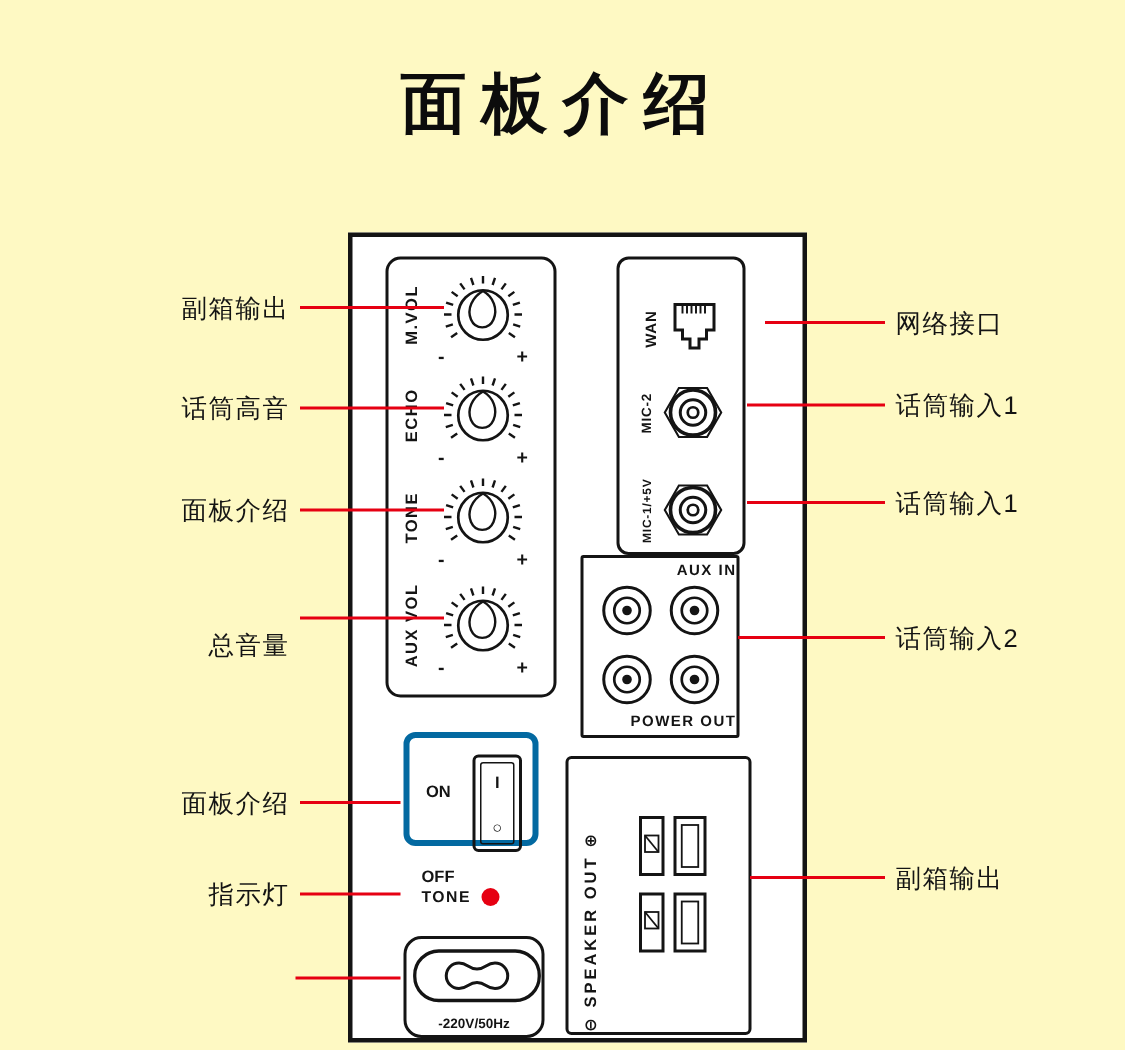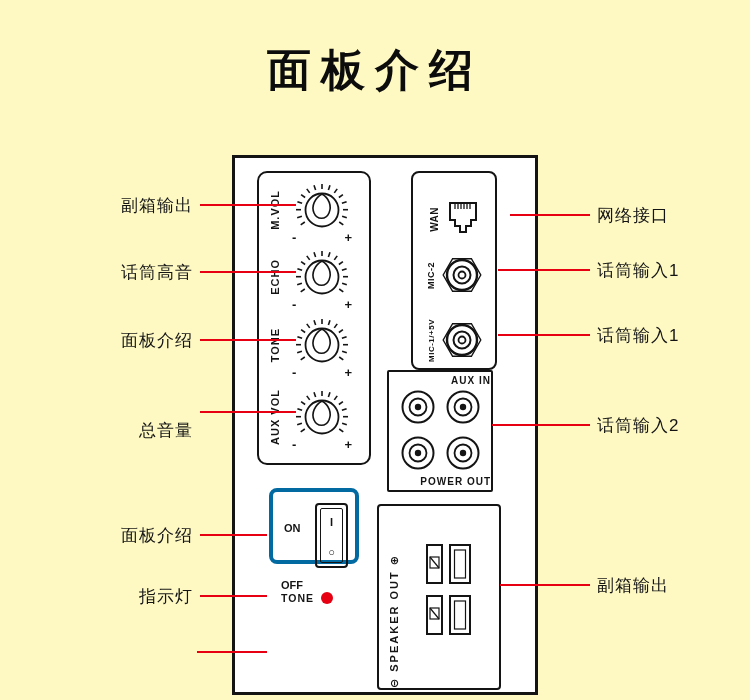--- a/index.html
+++ b/index.html
@@ -292,20 +292,27 @@
           <span>○</span>
         </div>
       </div>
     </div>
 
     <div class="led-row">
       <span class="power-lab">TONE</span>
       <span class="led"></span>
     </div>
 
+    <div class="ac-box">
+      <svg width="86" height="38" viewBox="0 0 86 38">
+        <rect x="1.5" y="2" width="83" height="33" rx="16" fill="none" stroke="#141414" stroke-width="2.2"></rect>
+        <path d="M31 10 C37 10 37 14 43 14 C49 14 49 10 55 10 A8.5 8.5 0 0 1 55 27 C49 27 49 23 43 23 C37 23 37 27 31 27 A8.5 8.5 0 0 1 31 10 Z" fill="none" stroke="#141414" stroke-width="2"></path>
+      </svg>
+      <div class="ac-rating">-220V/50Hz</div>
+    </div>
 
     <div class="spk-box">
       <span class="vtext spk-label">⊖ SPEAKER OUT ⊕</span>
       <div class="terms">
         <svg width="52" height="44" viewBox="0 0 52 44">
           <rect x="2" y="3" width="15" height="38" fill="none" stroke="#141414" stroke-width="2"></rect>
           <rect x="5" y="15" width="9" height="11" fill="none" stroke="#141414" stroke-width="1.2"></rect>
           <line x1="5" y1="15" x2="14" y2="26" stroke="#141414" stroke-width="1.2"></line>
           <rect x="25" y="3" width="20" height="38" fill="none" stroke="#141414" stroke-width="2"></rect>
           <rect x="29.5" y="8" width="11" height="28" fill="none" stroke="#141414" stroke-width="1.2"></rect>

